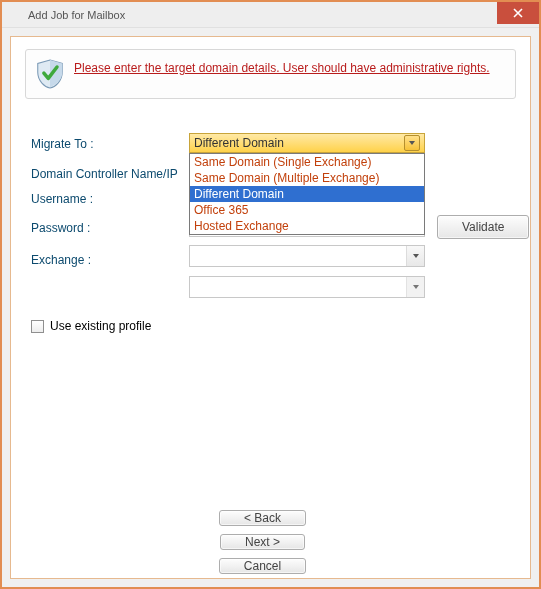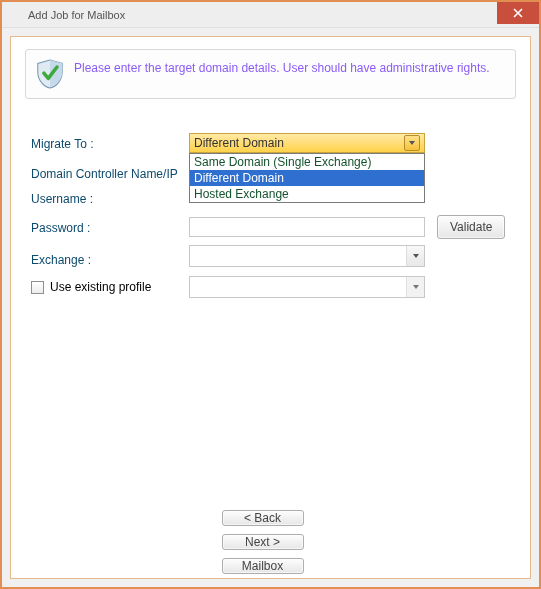--- a/index.html
+++ b/index.html
@@ -5,35 +5,35 @@
 * { box-sizing: border-box; margin: 0; padding: 0; font-family: "Segoe UI", Tahoma, sans-serif; font-size: 12px; }
 body { width: 541px; height: 589px; background: #e28d52; position: relative; }
 .window { position: absolute; top: 2px; left: 2px; right: 2px; bottom: 2px; background: #f0f0f0; display: flex; flex-direction: column; }
 .titlebar { height: 26px; background: #eeeeee; display: flex; align-items: center; position: relative; border-bottom: 1px solid #e0e0e0; }
 .titlebar-text { flex: 1; text-align: left; color: #555; font-size: 11px; margin-left: 26px; }
 .close-btn { position: absolute; right: 0; top: 0; width: 42px; height: 22px; background: #c94f3d; color: #fff; display: flex; align-items: center; justify-content: center; cursor: default; }
 .close-btn svg { width: 10px; height: 10px; }
 .inner { flex: 1; margin: 8px; background: #fff; border: 1px solid #e6b98f; display: flex; flex-direction: column; }
 .info-panel { margin: 12px 14px 8px 14px; border: 1px solid #d8d8d8; border-radius: 3px; padding: 8px 10px; display: flex; align-items: flex-start; gap: 10px; background: #fdfdfd; }
 .info-icon { width: 28px; height: 32px; flex-shrink: 0; }
-.info-text { color: #8b5cf6; line-height: 1.4; padding-top: 2px; }
+.info-text { color: #b91c1c; line-height: 1.4; padding-top: 2px; text-decoration: underline; }
 .form-area { position: relative; flex: 1; }
 .label { position: absolute; color: #0c4a6e; }
 .combo { position: absolute; background: linear-gradient(#ffe9a6, #ffd24a); border: 1px solid #c8a43a; height: 20px; display: flex; align-items: center; padding: 0 4px; }
 .combo-text { flex: 1; color: #333; }
 .combo-arrow { width: 16px; height: 16px; background: linear-gradient(#ffe08a,#f7c33a); border: 1px solid #b58f2e; border-radius: 2px; display: flex; align-items: center; justify-content: center; }
 .dropdown-list { position: absolute; background: #fff; border: 1px solid #7a7a7a; z-index: 10; }
-.dropdown-item { padding: 1px 4px; color: #14532d; cursor: default; }
+.dropdown-item { padding: 1px 4px; color: #c2410c; cursor: default; }
 .dropdown-item.selected { background: #2f6fd0; color: #fff; }
 .text-input { position: absolute; border: 1px solid #c8c8c8; background: #fff; height: 20px; }
-.btn { position: absolute; background: linear-gradient(#fdfdfd,#e6e6e6); border: 1px solid #adadad; border-radius: 3px; height: 24px; display: flex; align-items: center; justify-content: center; color: #444; padding: 0 12px; cursor: default; box-shadow: inset 0 0 0 1px rgba(255,255,255,0.6); }
+.btn { position: absolute; background: linear-gradient(#fdfdfd,#e6e6e6); border: 1px solid #adadad; border-radius: 3px; height: 24px; display: flex; align-items: center; justify-content: center; color: #444; padding: 0 24px; cursor: default; box-shadow: inset 0 0 0 1px rgba(255,255,255,0.6); }
 .select { position: absolute; border: 1px solid #c8c8c8; background: #fff; height: 22px; display: flex; align-items: center; }
 .select-arrow { width: 18px; height: 100%; border-left: 1px solid #dcdcdc; display: flex; align-items: center; justify-content: center; background: linear-gradient(#f8f8f8,#e8e8e8); }
 .select.disabled .select-arrow { background: #f0f0f0; opacity: 0.8; }
-.checkbox-wrap { position: absolute; display: flex; align-items: center; gap: 6px; }
+.checkbox-wrap { position: absolute; display: flex; align-items: center; gap: 6px; margin-top: 39px; }
 .checkbox { width: 13px; height: 13px; border: 1px solid #8f8f8f; background: linear-gradient(#fff,#ededed); }
 .footer { height: 44px; display: flex; align-items: center; justify-content: flex-end; gap: 8px; padding: 0 16px 4px 0; flex-direction: column; }
 .footer .btn { position: static; min-width: 82px; }
 .tri-down { width:0; height:0; border-left:3px solid transparent; border-right:3px solid transparent; border-top:4px solid #555; }
 .select-body { flex:1; }
 </style>
 </head>
 <body>
 
 <div class="window">
@@ -65,21 +65,23 @@
 
       <div class="combo" style="left:178px; top:26px; width:236px;">
         <div class="combo-text">Different Domain</div>
         <div class="combo-arrow">
             <div class="tri-down"></div>
           </div>
       </div>
 
       <div class="dropdown-list" style="left:178px; top:46px; width:236px;">
         <div class="dropdown-item">Same Domain (Single Exchange)</div>
+        <div class="dropdown-item">Same Domain (Multiple Exchange)</div>
         <div class="dropdown-item selected">Different Domain</div>
+        <div class="dropdown-item">Office 365</div>
         <div class="dropdown-item">Hosted Exchange</div>
       </div>
 
       <div class="text-input" style="left:178px; top:110px; width:236px;"></div>
 
       <div class="btn" style="left:426px; top:108px; min-width:60px;">
           <span>Validate</span>
         </div>
 
       <div class="select" style="left:178px; top:138px; width:236px;">
@@ -103,17 +105,17 @@
     </div>
 
     <div class="footer">
       <div class="btn">
           <span>&lt; Back</span>
         </div>
       <div class="btn">
           <span>Next &gt;</span>
         </div>
       <div class="btn">
-          <span>Mailbox</span>
+          <span>Cancel</span>
         </div>
     </div>
   </div>
 </div>
 
 </body></html>

